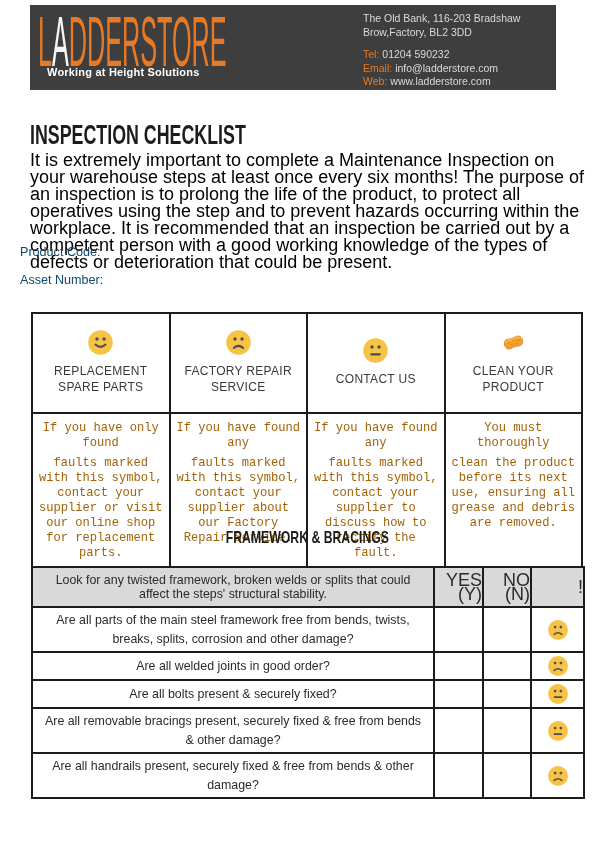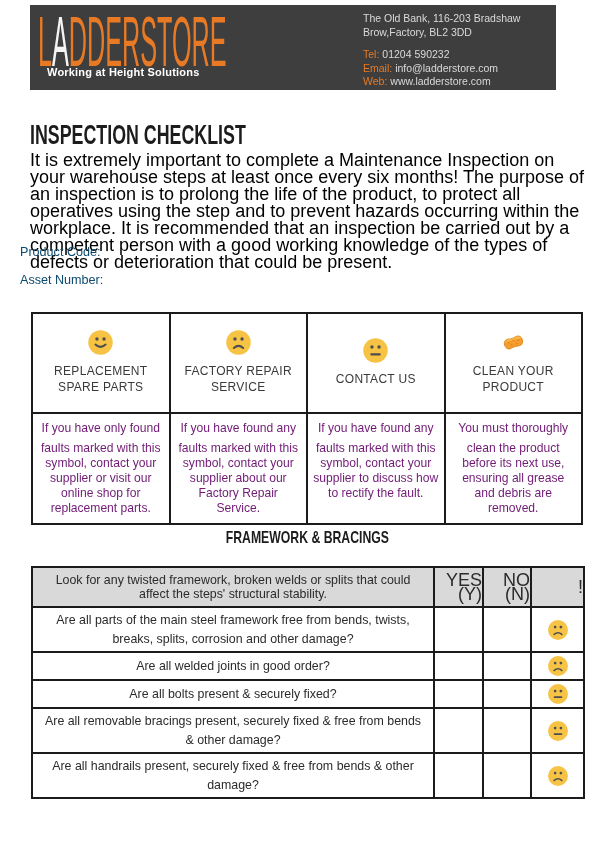--- a/index.html
+++ b/index.html
@@ -57,21 +57,21 @@
   .key-table .khead {
     background:#d9d9d9; height:26px; text-align:center;
     font-size:12.5px; font-weight:400; color:#2b2b2b;
   }
   .key-table .icon-cell {
     height:100px; text-align:center; vertical-align:middle; padding:6px 8px 8px 8px;
   }
   .key-title { font-size:12px; line-height:16px; color:#3a3a3a; letter-spacing:0.3px; margin-top:7px; }
   .key-table .desc-cell {
     height:106px; text-align:center; vertical-align:top; padding:7px 5px;
-    font-size:12.1px; line-height:15px; color:#701a75;
+    font-size:12.1px; line-height:15px; color:#a16207;font-family:Liberation Mono, monospace;
   }
   .desc-first { margin-bottom:5px; }
   .emoji { width:27px; height:27px; display:inline-block; vertical-align:middle; }
 
   
   .section-title-wrap { position:absolute; left:31px; top:528px; width:552px; text-align:center; height:20px; }
   .section-title {
     display:inline-block; font-size:17px; font-weight:700; color:#1c1c1c;
     transform:scaleX(0.72); transform-origin:center; white-space:nowrap;
   }

